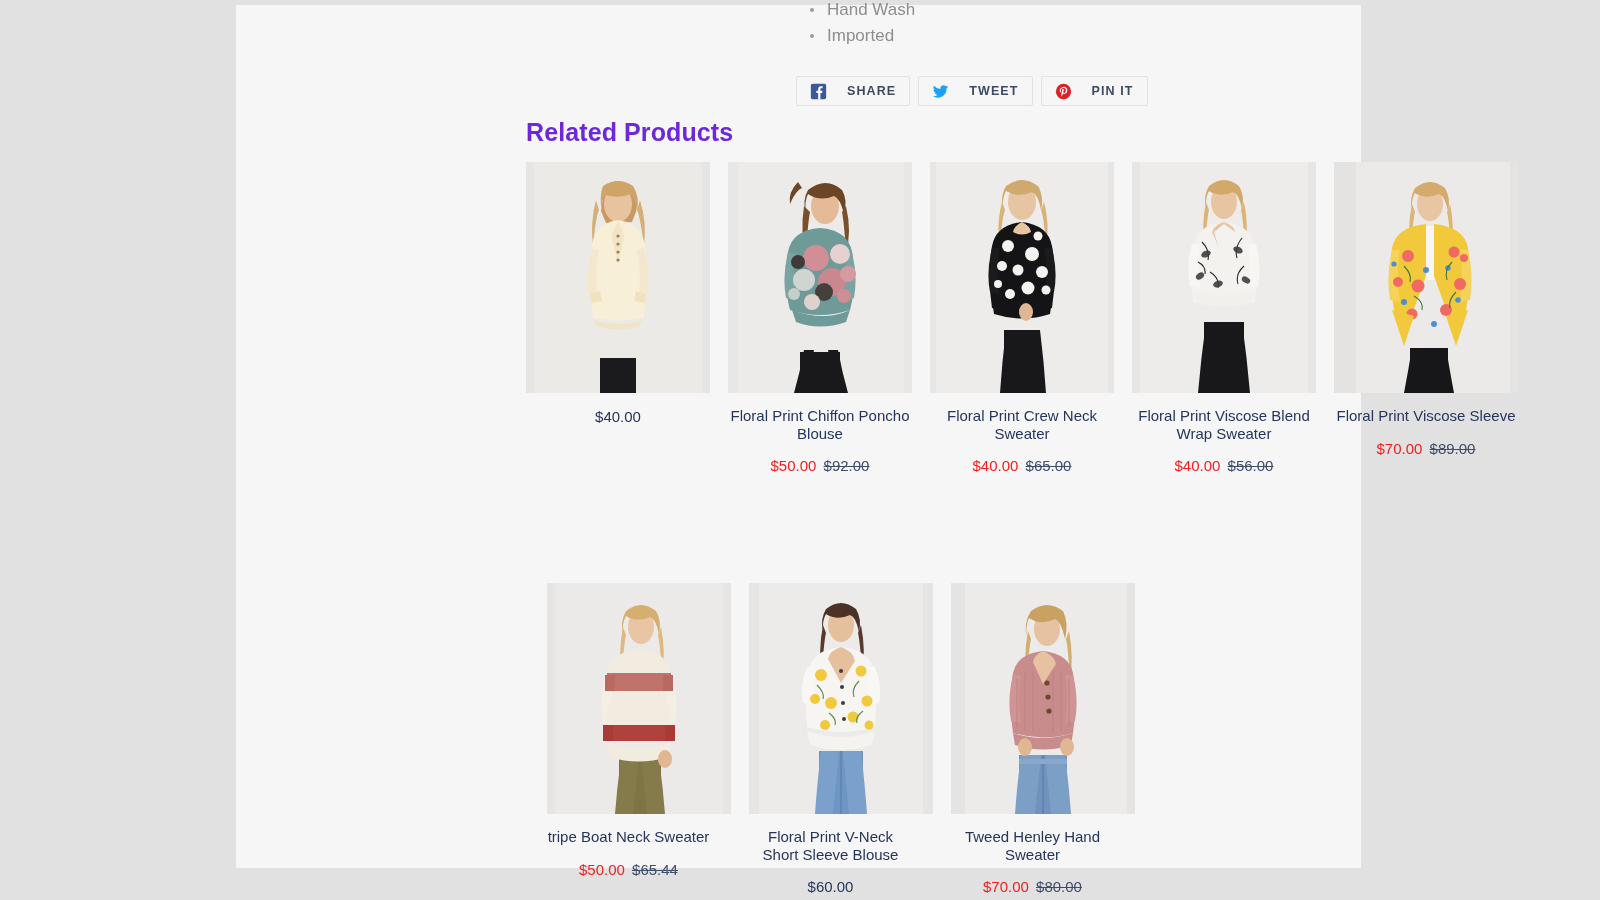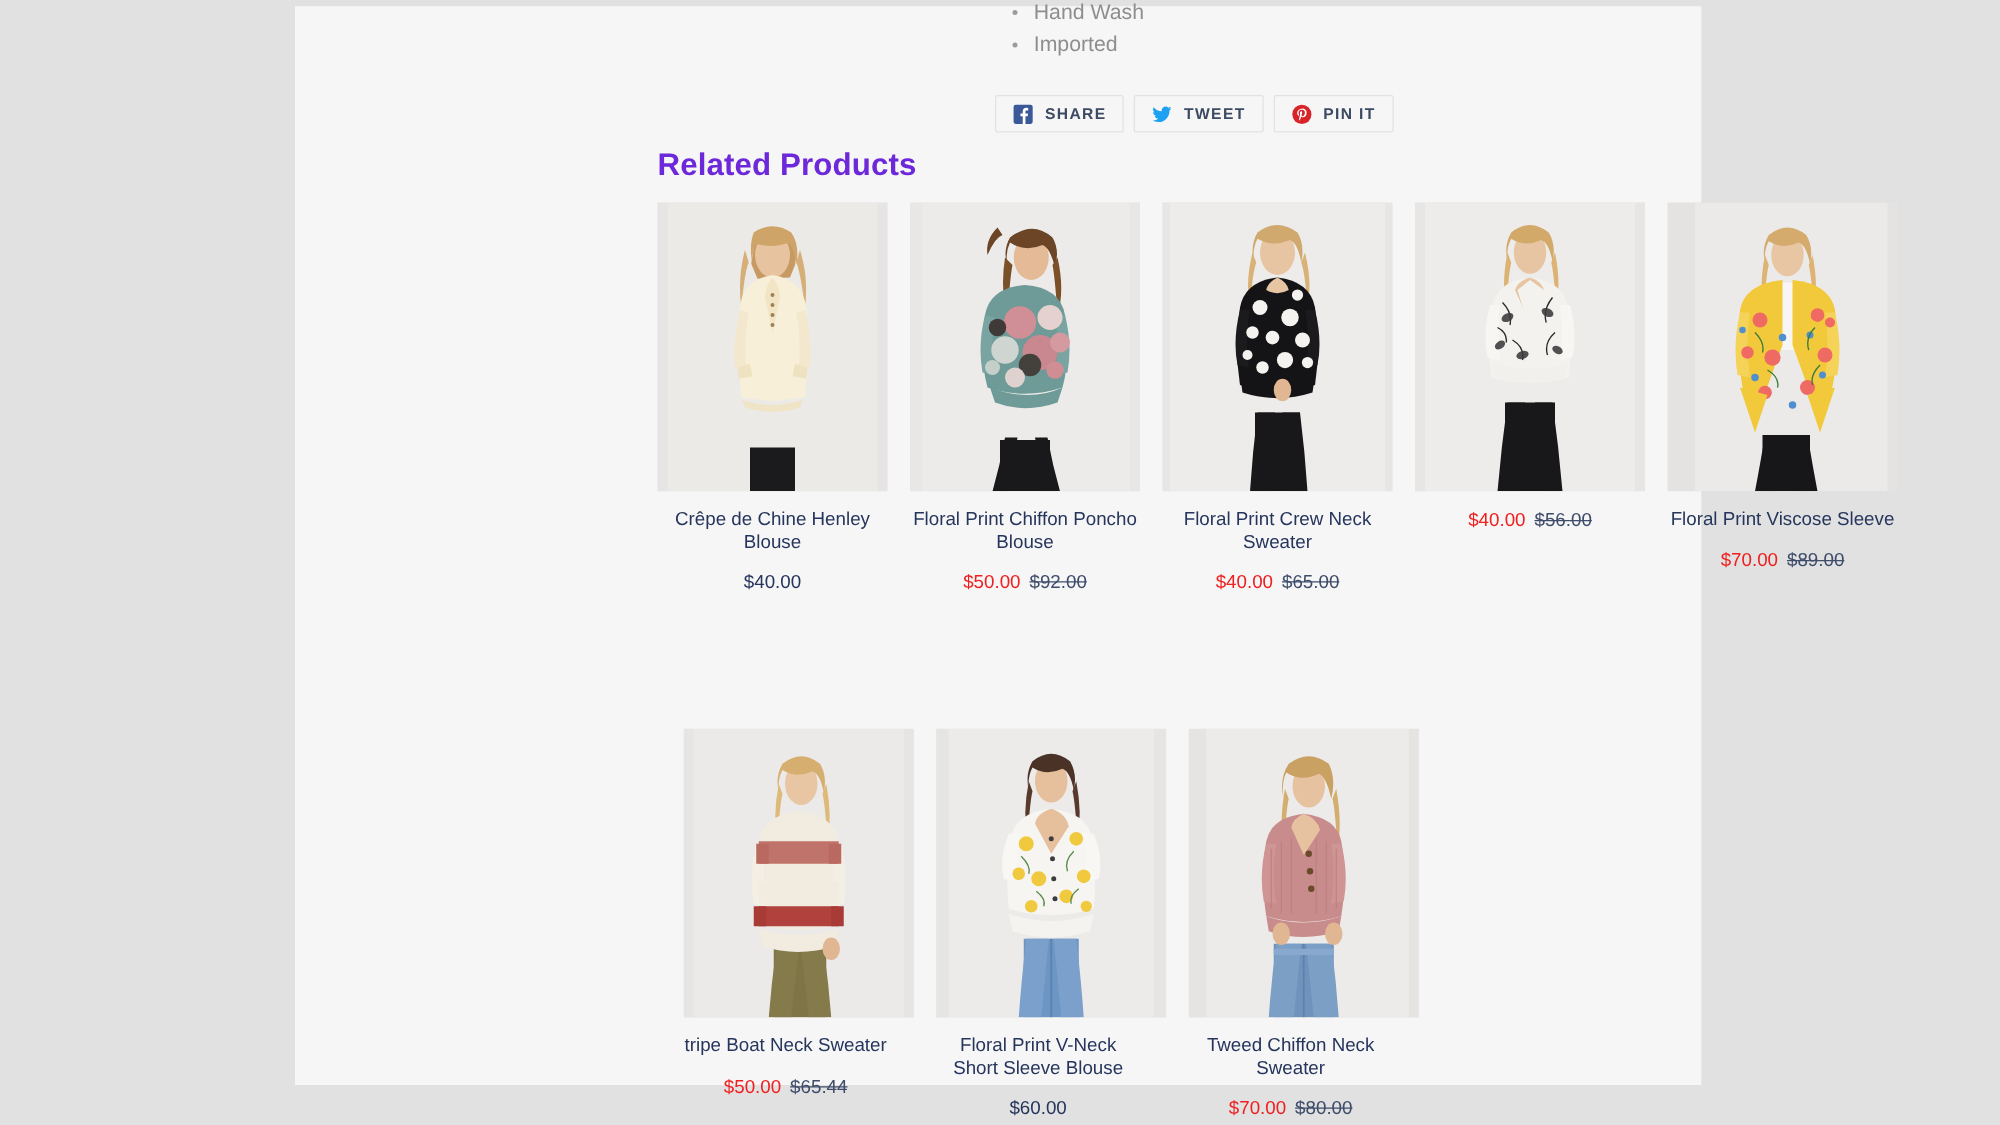--- a/index.html
+++ b/index.html
@@ -45,21 +45,21 @@
   
   .social-row {
     position: absolute;
     left: 560px; top: 71px;
     display: flex;
     gap: 8px;
   }
   .social-btn {
     display: flex;
     align-items: center;
-    gap: 9px;
+    gap: 20px;
     height: 30px;
     padding: 0 13px;
     background: #f6f6f6;
     border: 1px solid #e2e2e2;
     border-radius: 2px;
     cursor: pointer;
   }
   .social-btn .lbl {
     font-size: 12.5px;
     font-weight: bold;
@@ -185,21 +185,20 @@
             <path d="M66 86q-6 26-4 46l9 2q-2-26 2-46zM118 86q6 26 4 46l-9 2q2-26-2-46z" fill="#f3e8cd"></path>
             <path d="M92 60q-6 8-6 16l6 28 6-28q0-8-6-16z" fill="#f2e5c6"></path>
             <circle cx="92" cy="74" r="1.6" fill="#9c8154"></circle>
               <circle cx="92" cy="82" r="1.6" fill="#9c8154"></circle>
             <circle cx="92" cy="90" r="1.6" fill="#9c8154"></circle>
               <circle cx="92" cy="98" r="1.6" fill="#9c8154"></circle>
             <path d="M64 132l10-3 2 10-11 2zM120 132l-10-3-2 10 11 2z" fill="#efe2c0"></path>
             <path d="M68 158q24 8 48 0l-2 6q-22 7-44 0z" fill="#f0e4c6"></path>
           </svg>
         </div>
-        <div class="p-title">Crêpe de Chine Henley Blouse</div>
         <div class="p-price">
           <span class="price-now">$40.00</span>
         </div>
       </div>
 
       <div class="card">
         <div class="thumb">
           <svg viewBox="0 0 184 231" preserveAspectRatio="xMidYMid slice">
             <rect width="184" height="231" fill="#e8e7e5"></rect>
             <rect x="10" y="0" width="166" height="231" fill="#edebe9"></rect>
@@ -287,20 +286,21 @@
             <g fill="#3a3a3c" opacity=".88">
               <ellipse cx="74" cy="92" rx="5" ry="3.2" transform="rotate(-25 74 92)"></ellipse>
               <ellipse cx="106" cy="88" rx="5" ry="3.2" transform="rotate(25 106 88)"></ellipse>
               <ellipse cx="86" cy="122" rx="5" ry="3.2" transform="rotate(-18 86 122)"></ellipse>
               <ellipse cx="114" cy="118" rx="4.5" ry="3" transform="rotate(30 114 118)"></ellipse>
               <ellipse cx="68" cy="114" rx="4.5" ry="3" transform="rotate(-35 68 114)"></ellipse>
             </g>
             <path d="M62 128q30 10 60 0l-2 12q-28 9-56 0z" fill="#f1f0ed"></path>
           </svg>
         </div>
+        <div class="p-title">Floral Print Viscose Blend Wrap Sweater</div>
         <div class="p-price">
           <span class="price-now sale">$40.00</span>
           <span class="price-was">$56.00</span>
         </div>
       </div>
 
       <div class="card">
         <div class="thumb">
           <svg viewBox="0 0 184 231" preserveAspectRatio="xMidYMid slice">
             <rect width="184" height="231" fill="#e4e3e1"></rect>
@@ -434,21 +434,21 @@
               <path d="M74 90v58M82 88v60M102 88v60M110 90v58M66 96v48M118 96v48"></path>
             </g>
             <circle cx="96" cy="100" r="2.6" fill="#6b4a2c"></circle>
             <circle cx="97" cy="114" r="2.6" fill="#6b4a2c"></circle>
             <circle cx="98" cy="128" r="2.6" fill="#6b4a2c"></circle>
             <path d="M62 150q30 10 60 0l-2 12q-28 9-56 0z" fill="#c98c8c"></path>
             <ellipse cx="74" cy="164" rx="7" ry="9" fill="#e0b693"></ellipse>
             <ellipse cx="116" cy="164" rx="7" ry="9" fill="#e0b693"></ellipse>
           </svg>
         </div>
-        <div class="p-title">Tweed Chiffon Neck Sweater</div>
+        <div class="p-title">Tweed Henley Hand Sweater</div>
         <div class="p-price">
           <span class="price-now sale">$70.00</span>
           <span class="price-was">$80.00</span>
         </div>
       </div>
 
     </div>
   </div>
 </div>
 

